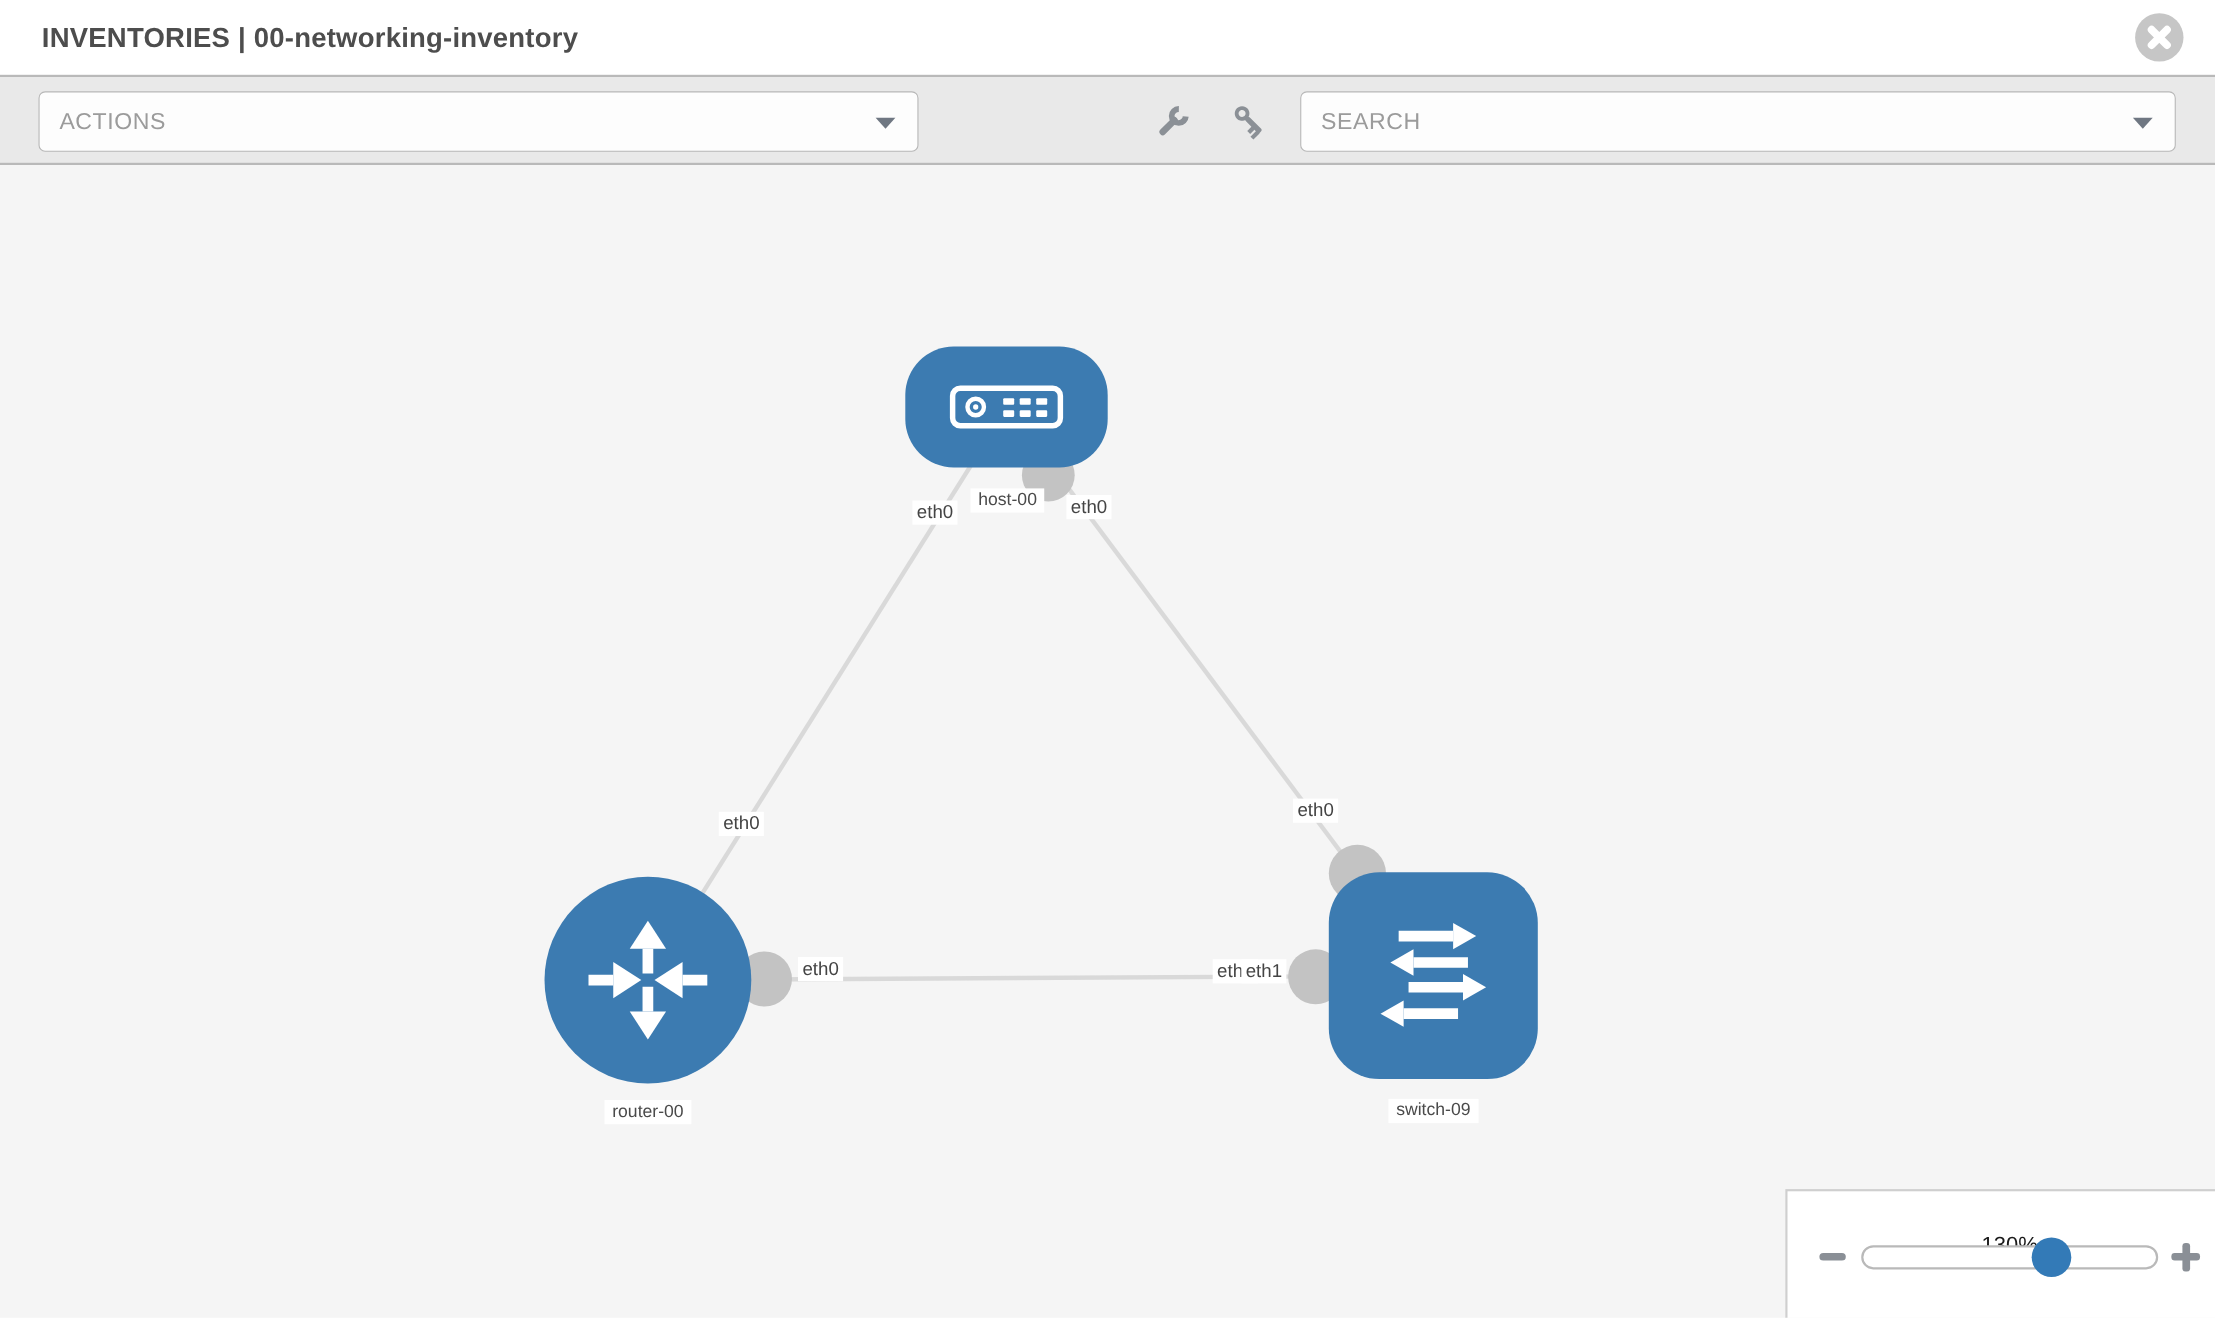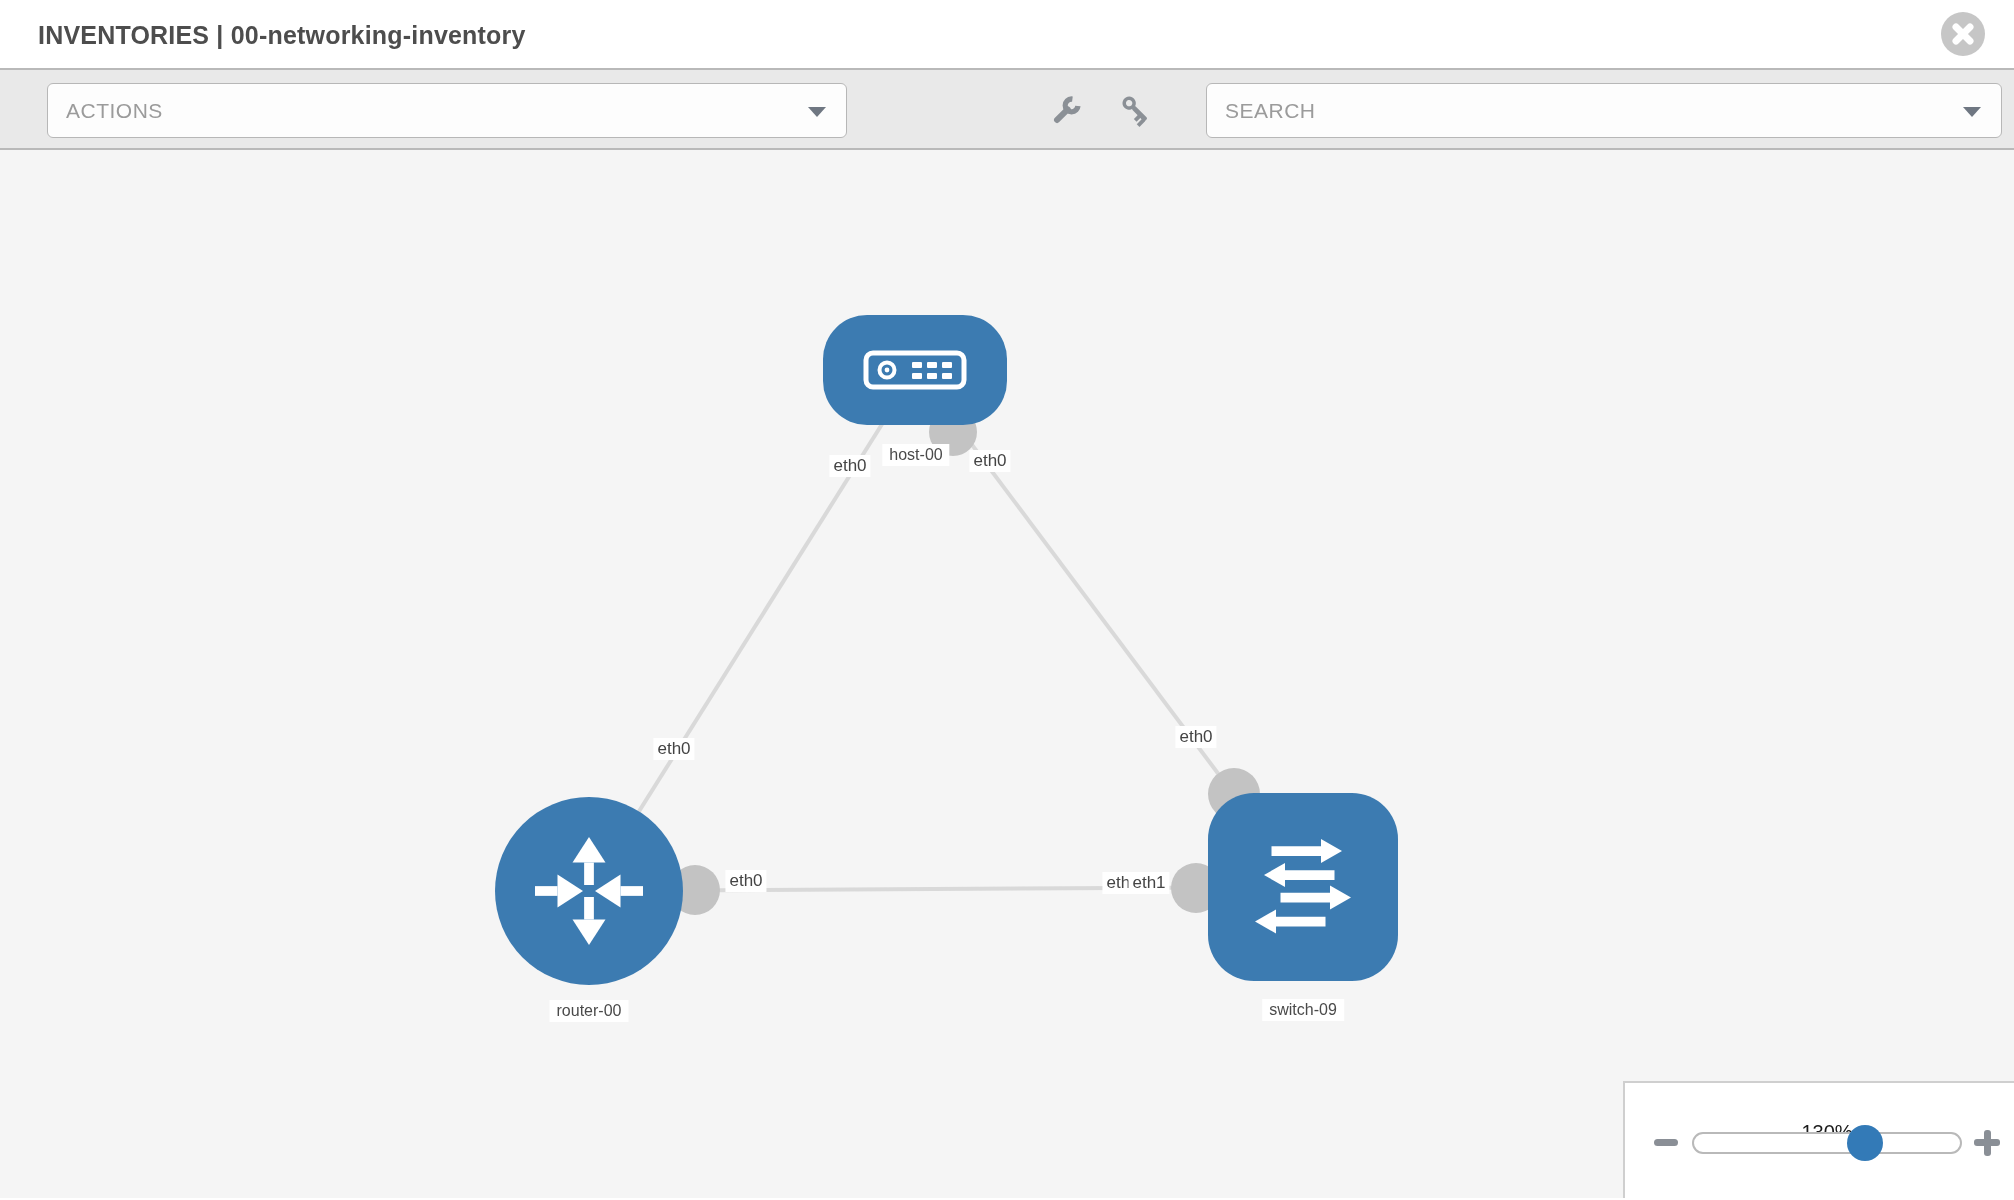--- a/index.html
+++ b/index.html
@@ -10,22 +10,22 @@
   .header { position:relative; width:100%; height:70px; background:#ffffff; border-bottom:2px solid #b9b9b9; }
   .page-title { position:absolute; left:38px; top:0; line-height:70px; font-size:25px; font-weight:bold; color:#4d4d4d; letter-spacing:0.2px; }
   .close-btn { position:absolute; left:1941px; top:12px; width:44px; height:44px; border:none; background:transparent; cursor:pointer; }
   .close-btn .disc { width:44px; height:44px; border-radius:50%; background:#c6c6c6; display:flex; align-items:center; justify-content:center; }
 
   
   .toolbar { position:relative; width:100%; height:80px; background:#e9e9e9; border-bottom:2px solid #b9b9b9; }
   .select { position:absolute; top:13px; height:55px; background:#fdfdfd; border:1px solid #b7b7b7; border-radius:6px; cursor:pointer; }
   .select .ph { position:absolute; left:18px; top:0; line-height:53px; font-size:21px; color:#9b9b9b; letter-spacing:0.5px; }
   .select .caret { position:absolute; right:20px; top:23px; width:0; height:0; border-left:9px solid transparent; border-right:9px solid transparent; border-top:10px solid #6f7782; }
-  .select.actions { left:47px; width:800px; }
-  .select.search  { left:1182px; width:796px;margin-left:24px; }
+  .select.actions { left:35px; width:800px; }
+  .select.search  { left:1182px; width:796px; }
   .tool-icon { position:absolute; top:22px; width:40px; height:40px; border:none; background:transparent; cursor:pointer; }
   .tool-icon.wrench { left:1046px; }
   .tool-icon.key    { left:1117px; }
 
   
   .canvas { position:relative; width:2014px; height:1048px; background:#f5f5f5; overflow:hidden; }
   .links-layer { position:absolute; left:0; top:0; }
 
   .node { position:absolute; background:#3c7bb1; display:flex; align-items:center; justify-content:center; cursor:pointer; }
   .node.host   { left:823px; top:165px; width:184px; height:110px; border-radius:44px; }

